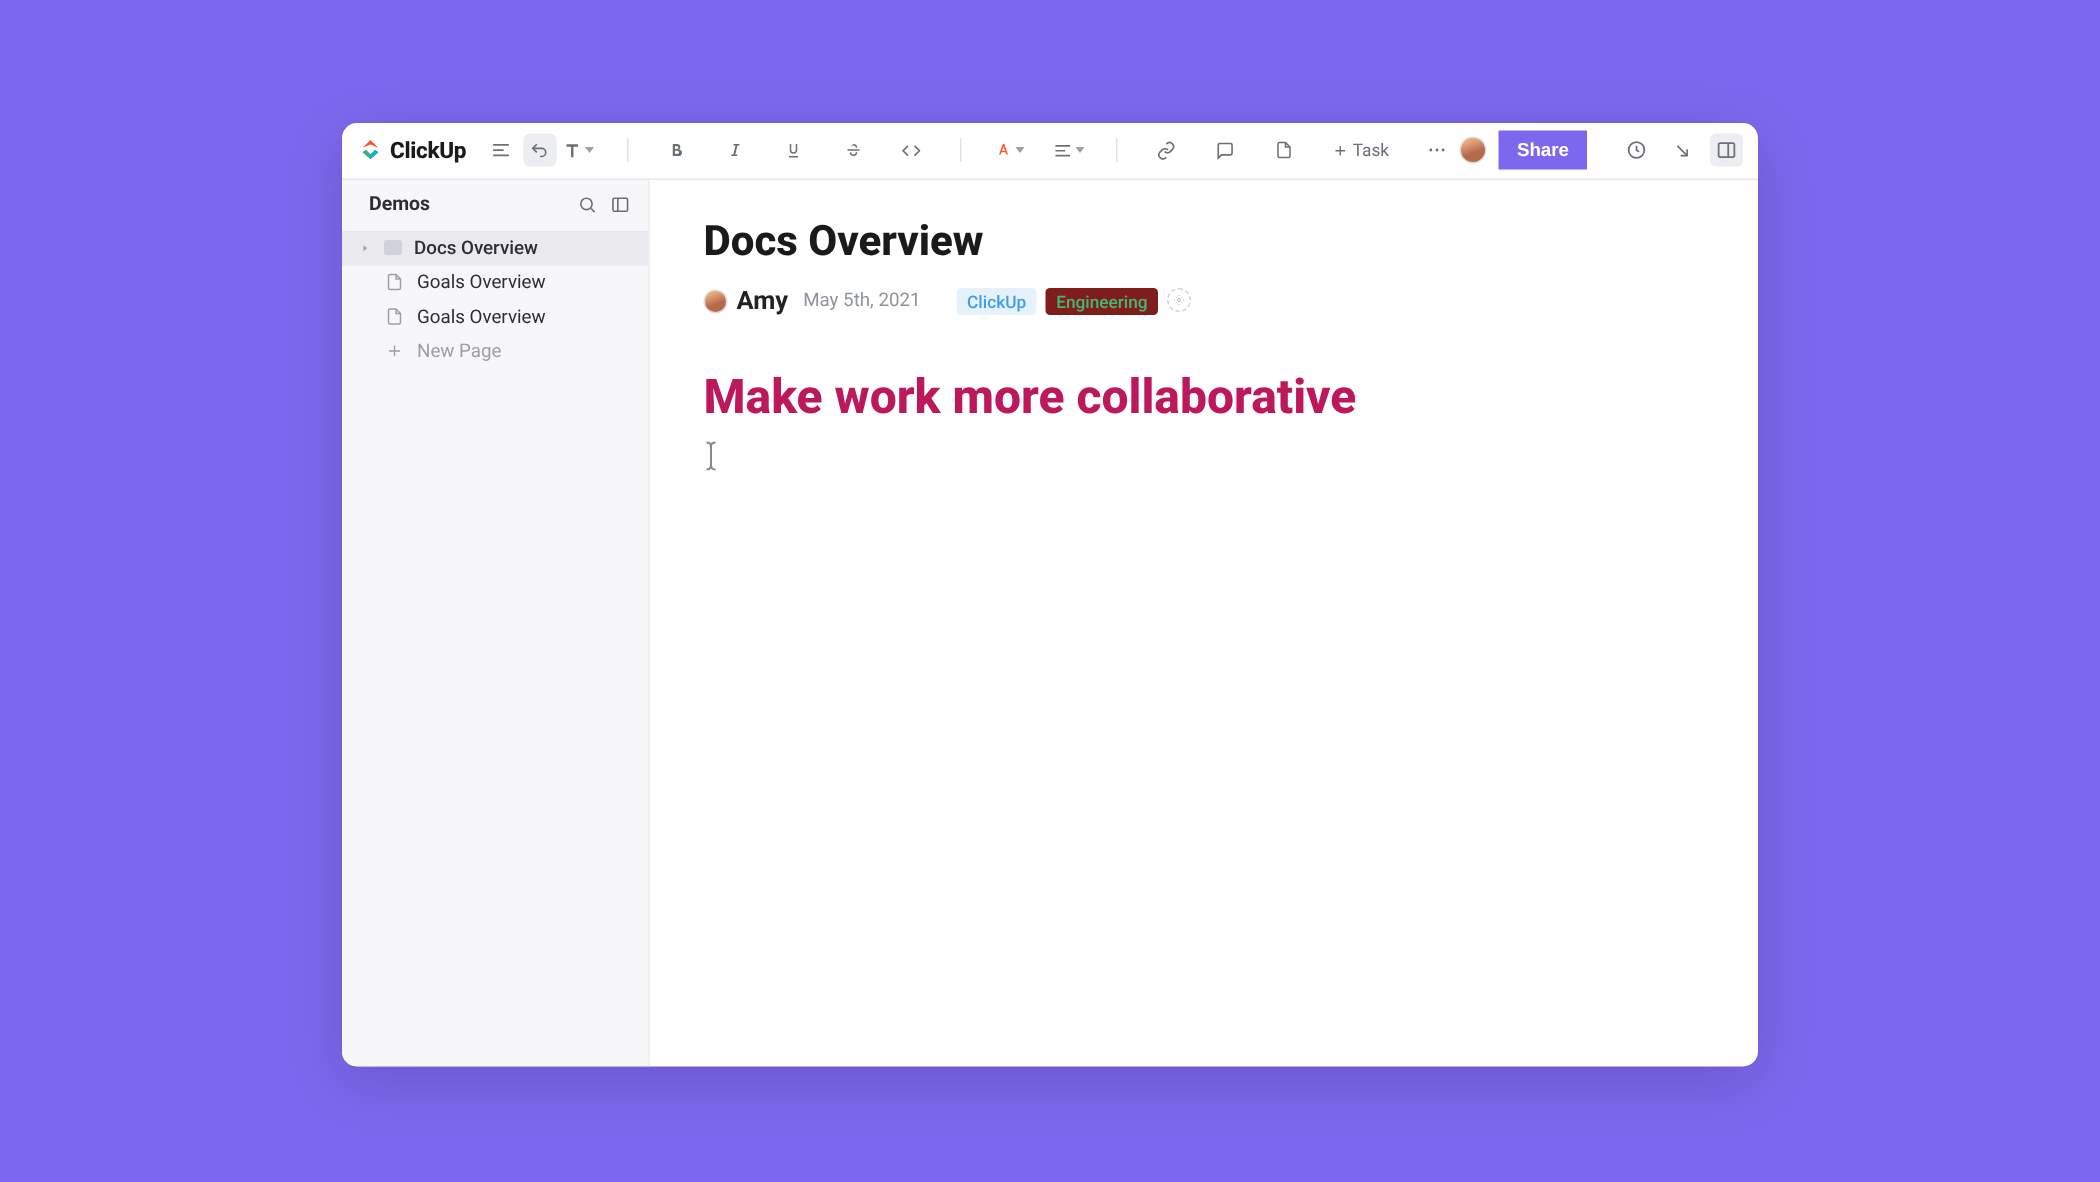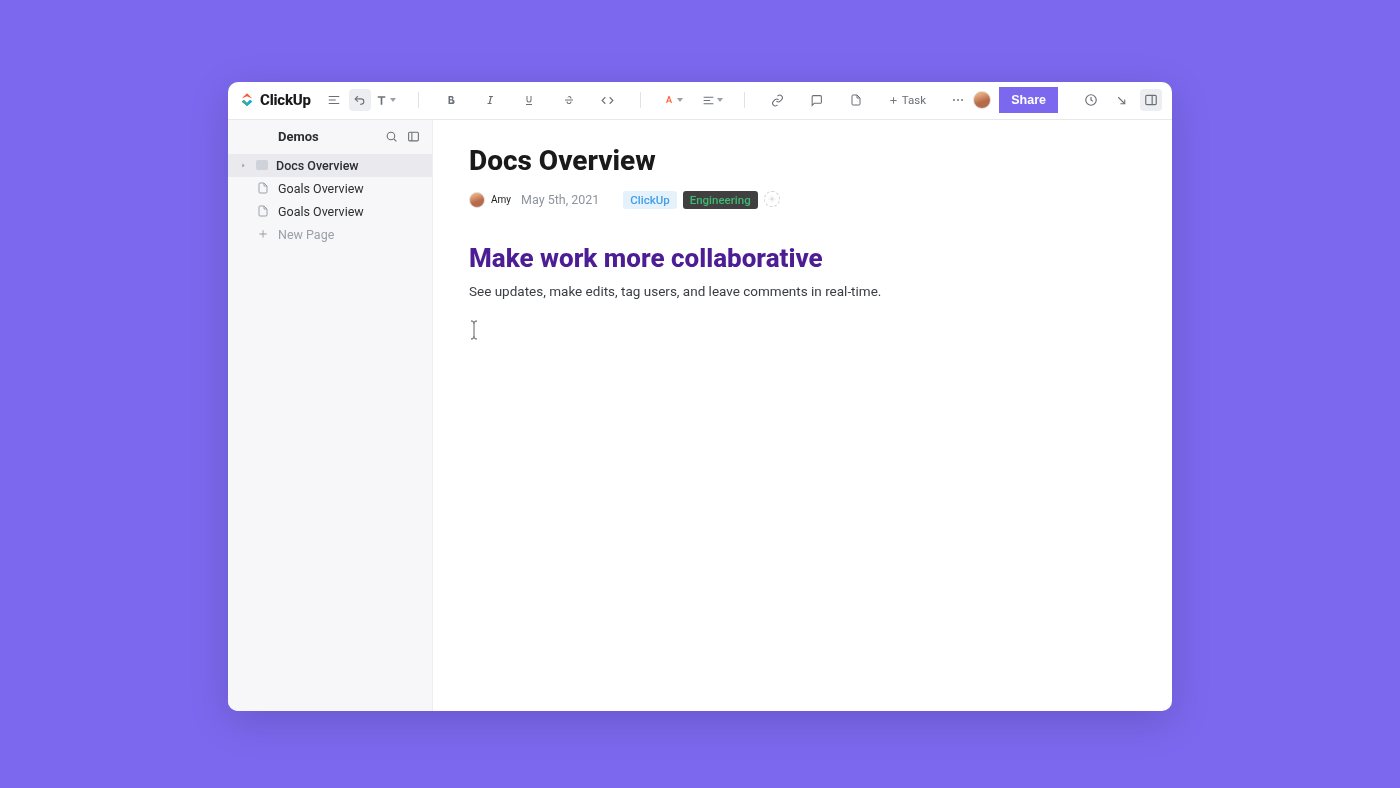--- a/index.html
+++ b/index.html
@@ -79,53 +79,53 @@
   .sidebar {
     width: 205px;
     background: #f7f7f9;
     border-right: 1px solid #eee;
     display:flex; flex-direction:column;
   }
   .sidebar-head {
     display:flex; align-items:center; justify-content:space-between;
     padding: 8px 10px 4px 18px;
   }
-  .sidebar-title { font-size: 13px; font-weight: 700; color:#2b2e33;margin-left:32px; }
+  .sidebar-title { font-size: 13px; font-weight: 700; color:#2b2e33; }
   .sidebar-head-icons { display:flex; gap:4px; }
   .nav-list { padding-top: 4px; }
   .nav-item {
     display:flex; align-items:center; gap:8px;
     height: 23px;
     padding: 0 10px 0 10px;
     font-size: 12.5px; color:#2b2e33;
     cursor:pointer;
   }
   .nav-item .chev { width:10px; display:flex; justify-content:center; color:#9aa0a9;}
   .nav-item.active { background: #e9e9ee; font-weight:500; }
   .nav-icon { width:14px; height:14px; display:flex; align-items:center; justify-content:center; color:#9aa0a9;}
   .nav-icon.solid { background:#cfd2d8; border-radius:2px; width:12px; height:10px;}
   .nav-item.new { color:#9aa0a9; }
   .nav-item.new .plus { font-size:14px; }
   
   .content { flex:1; overflow:auto; padding: 24px 36px; }
   .doc-title { font-size: 28px; font-weight: 800; color:#1a1a1a; margin-bottom: 14px; }
   .meta-row { display:flex; align-items:center; gap:10px; margin-bottom: 34px; }
   .meta-author { display:flex; align-items:center; gap:6px; }
-  .author-name { font-size:10px; font-weight:400; color:#222; }
+  .author-name { font-size:17px; font-weight:700; color:#222; }
   .meta-date { font-size:12.5px; color:#8f949c; }
   .tags { display:flex; gap:6px; margin-left: 14px; }
   .tag { font-size:11.5px; padding:2px 7px; border-radius:3px; font-weight:500;}
   .tag.product { background:#e6f2fb; color:#3f9ee8;}
-  .tag.engineering { background:#404040; color:#3fb974;}
+  .tag.engineering { background:#7f1d1d; color:#3fb974;}
   .tag-add {
     width:16px; height:16px; border-radius:50%;
     border:1px dashed #cfd2d8; display:flex; align-items:center; justify-content:center;
     color:#b5b9c0; font-size:10px; cursor:pointer;
   }
-  .section-h { font-size: 26px; font-weight:800; color:#4c1d95; margin-bottom:10px;}
+  .section-h { font-size: 32px; font-weight:800; color:#be185d; margin-bottom:10px;}
   .section-p { font-size: 13.5px; color:#3a3d42; margin-bottom:20px;}
   .text-cursor { color:#888; }
   svg { display:block; }
 </style>
 </head>
 <body>
 
 <div class="app-window">
 
   <div class="topbar">
@@ -336,21 +336,20 @@
           <span class="tag-add">
             <svg width="8" height="8" viewBox="0 0 24 24" fill="none" stroke="currentColor" stroke-width="2">
                 <circle cx="12" cy="12" r="3"></circle>
                 <path d="M12 2v2M12 20v2M4 12H2M22 12h-2M18.4 5.6l-1.4 1.4M7 17l-1.4 1.4M5.6 5.6 7 7M17 17l1.4 1.4"></path>
               </svg>
           </span>
         </div>
       </div>
 
       <h2 class="section-h">Make work more collaborative</h2>
-      <p class="section-p">See updates, make edits, tag users, and leave comments in real-time.</p>
       <div class="text-cursor">
         <svg width="10" height="22" viewBox="0 0 10 22" fill="none" stroke="currentColor" stroke-width="1.3">
           <path d="M2 2 C 4 2 5 3 5 5 L5 17 C 5 19 4 20 2 20"></path>
           <path d="M8 2 C 6 2 5 3 5 5"></path>
           <path d="M8 20 C 6 20 5 19 5 17"></path>
         </svg>
       </div>
     </main>
   </div>
 </div>

